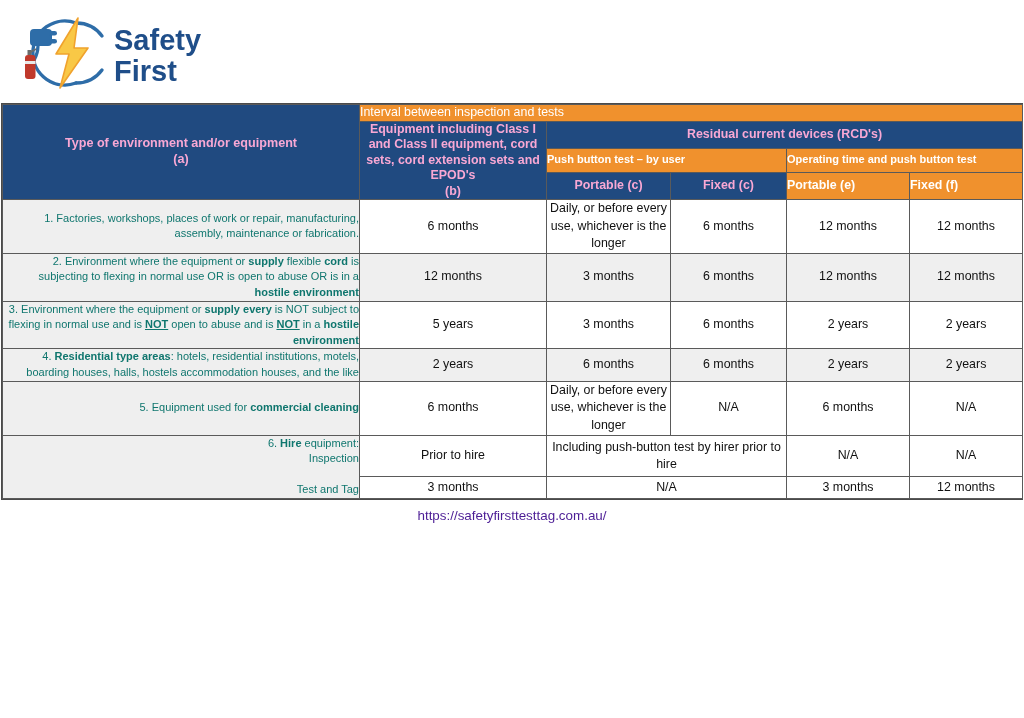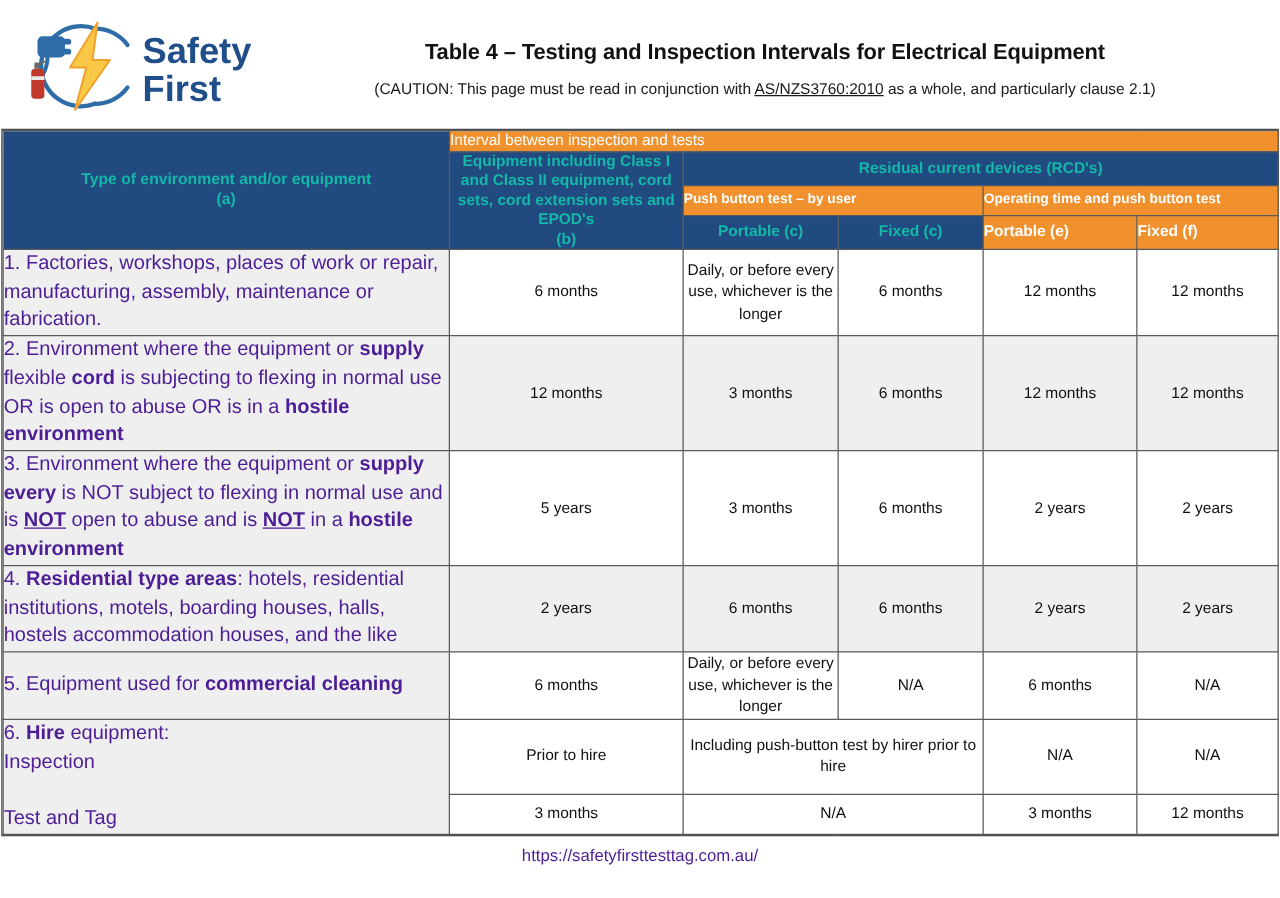--- a/index.html
+++ b/index.html
@@ -73,21 +73,21 @@
   }
   table.itable td, table.itable th {
     border: 1px solid #5a5a5a;
     padding: 0;
     vertical-align: middle;
   }
 
   
   .h-blue {
     background: #204A80;
-    color: #14b8a6;
+    color: #f9a8d4;
     font-weight: bold;
     text-align: center;
     font-size: 12.3px;
     line-height: 1.25;
     padding: 5px 6px;
   }
   .h-orange {
     background: #F0912D;
     color: #ffffff;
     font-weight: bold;
@@ -106,26 +106,26 @@
   .h-sub {
     font-size: 12.4px;
   }
   .h-small {
     font-size: 11px;
   }
 
   
   .c-desc {
     background: #EFEFEF;
-    font-size: 16px;
+    font-size: 11px;
     line-height: 1.42;
     padding: 8px 10px;
-    text-align: left;
+    text-align: right;
     vertical-align: middle;
-    color: #4c1d95;
+    color: #0f766e;
   }
   .c-val {
     text-align: center;
     font-size: 12.4px;
     line-height: 1.42;
     padding: 6px 5px;
     color: #111;
   }
   .row-white .c-val { background: #ffffff; }
   .row-gray  .c-val { background: #EFEFEF; }
@@ -172,26 +172,20 @@
 
       <g>
         <path d="M62 4 L40 40 L53 40 L44 74 L72 34 L58 34 Z" fill="#F9C846" stroke="#F0A22D" stroke-width="1.6" stroke-linejoin="round"></path>
       </g>
 
       <text x="98" y="36" font-family="'Liberation Sans', sans-serif" font-size="29" font-weight="bold" fill="#1F4E89">Safety</text>
       <text x="98" y="67" font-family="'Liberation Sans', sans-serif" font-size="29" font-weight="bold" fill="#1F4E89">First</text>
     </svg>
   </div>
 
-  <div class="title-block">
-    <div class="table-title">Table 4 – Testing and Inspection Intervals for Electrical Equipment</div>
-    <div class="caution-line">
-      <span>(CAUTION: This page must be read in conjunction with </span><u>AS/NZS3760:2010</u><span> as a whole, and particularly clause 2.1)</span>
-    </div>
-  </div>
 </div>
 
 <div class="table-wrap">
   <table class="itable">
     <colgroup>
       <col style="width:357px">
       <col style="width:187px">
       <col style="width:124px">
       <col style="width:116px">
       <col style="width:123px">

